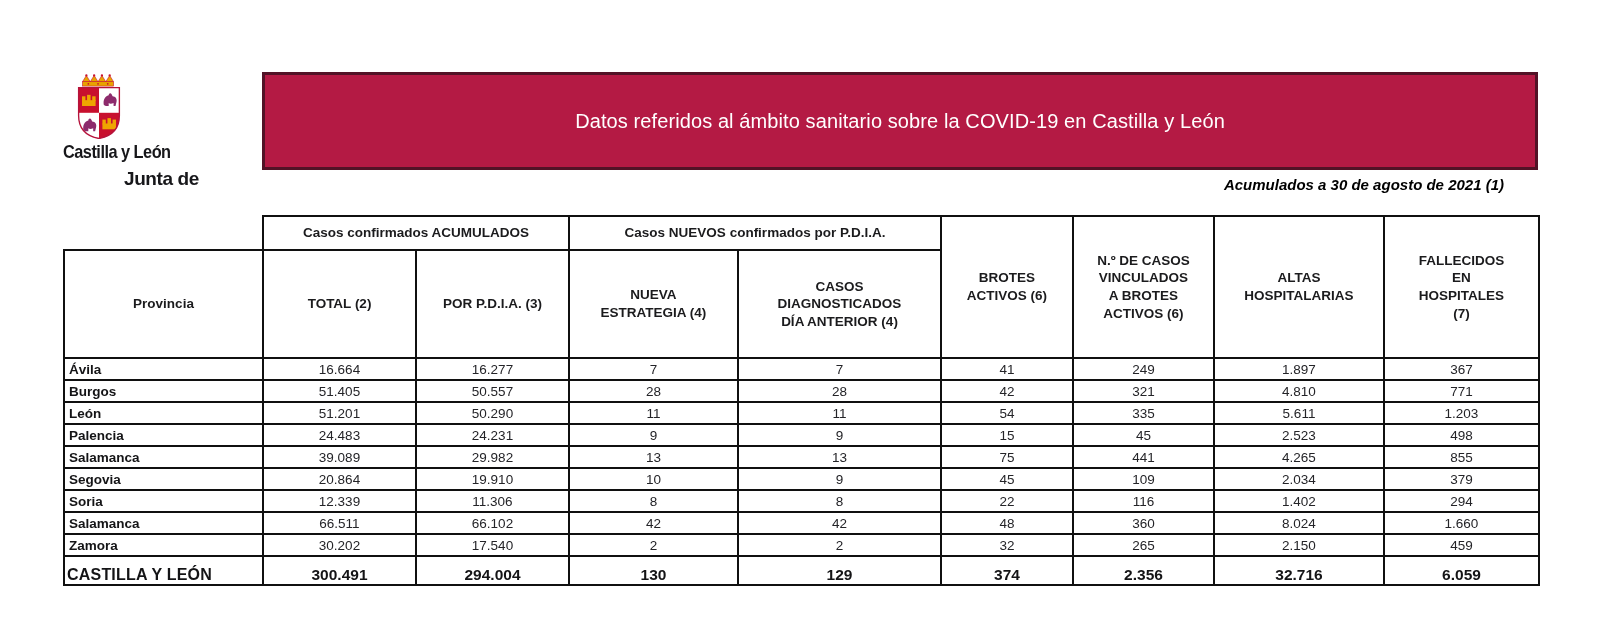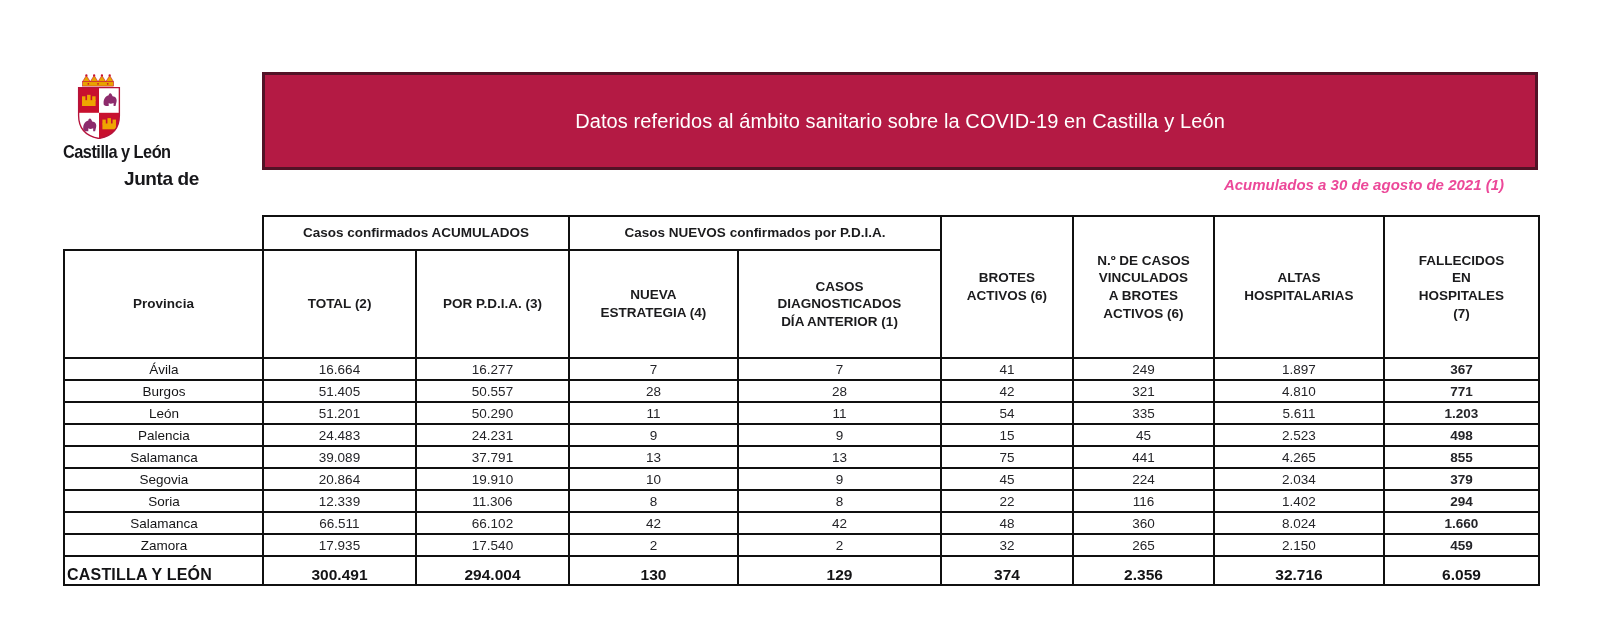--- a/index.html
+++ b/index.html
@@ -28,43 +28,43 @@
   .banner {
     position:absolute; left:262px; top:72px; width:1276px; height:98px;
     background:#b41a44; border:3px solid #521226;
     display:flex; align-items:center; justify-content:center;
   }
   .banner-title { color:#ffffff; font-weight:normal; font-size:20px; letter-spacing:0.1px; }
 
   
   .date-note {
     position:absolute; left:63px; top:176px; width:1441px; text-align:right;
-    font-size:15px; font-weight:bold; font-style:italic; color:#ec4899;
+    font-size:15px; font-weight:bold; font-style:italic; color:#000000;
   }
 
   
   table.covid {
     position:absolute; left:63px; top:215px; width:1475px;
     border-collapse:collapse; table-layout:fixed;
   }
   .covid th, .covid td { border:2px solid #101010; }
   .covid th {
     font-size:13.5px; font-weight:bold; text-align:center; vertical-align:middle;
     white-space:pre-line; line-height:1.3; padding:2px 4px; color:#1b1b1d;
   }
   tr.group-row { height:34px; }
   tr.sub-row   { height:108px; }
   td.corner { border:none; background:transparent; }
   tbody.data td {
     height:22px; font-size:13.5px; text-align:center; vertical-align:middle;
     padding:0 3px; color:#242428;
   }
-  tbody.data td.prov { text-align:center; font-weight:normal; padding-left:4px; color:#141416; }
+  tbody.data td.prov { text-align:left; font-weight:bold; padding-left:4px; color:#141416; }
   .bl3 { border-left:3px solid #101010; }
-  .br3 { border-right:3px solid #101010;font-weight:bold; }
+  .br3 { border-right:3px solid #101010; }
   .bb3 { border-bottom:3px solid #101010; }
   .bt3 { border-top:3px solid #101010; }
   tfoot td {
     border:none; font-weight:bold; font-size:15.5px; text-align:center;
     padding-top:9px; color:#141416;
   }
   tfoot td.prov { text-align:left; font-size:16px; padding-left:2px; letter-spacing:0.2px; }
 </style>
 </head>
 <body>
@@ -159,21 +159,21 @@
 (7)</th>
       </tr>
       <tr class="sub-row">
         <th class="bl3 bt3 bb3">Provincia</th>
         <th class="bb3">TOTAL (2)</th>
         <th class="bb3">POR P.D.I.A. (3)</th>
         <th class="bb3">NUEVA
 ESTRATEGIA (4)</th>
         <th class="bb3">CASOS
 DIAGNOSTICADOS
-DÍA ANTERIOR (1)</th>
+DÍA ANTERIOR (4)</th>
       </tr>
     </thead>
     <tbody class="data">
       <tr>
         <td class="prov bl3">Ávila</td>
         <td>16.664</td>
         <td>16.277</td>
         <td>7</td>
         <td>7</td>
         <td>41</td>
@@ -210,36 +210,36 @@
         <td>9</td>
         <td>9</td>
         <td>15</td>
         <td>45</td>
         <td>2.523</td>
         <td class="br3">498</td>
       </tr>
       <tr>
         <td class="prov bl3">Salamanca</td>
         <td>39.089</td>
-        <td>37.791</td>
+        <td>29.982</td>
         <td>13</td>
         <td>13</td>
         <td>75</td>
         <td>441</td>
         <td>4.265</td>
         <td class="br3">855</td>
       </tr>
       <tr>
         <td class="prov bl3">Segovia</td>
         <td>20.864</td>
         <td>19.910</td>
         <td>10</td>
         <td>9</td>
         <td>45</td>
-        <td>224</td>
+        <td>109</td>
         <td>2.034</td>
         <td class="br3">379</td>
       </tr>
       <tr>
         <td class="prov bl3">Soria</td>
         <td>12.339</td>
         <td>11.306</td>
         <td>8</td>
         <td>8</td>
         <td>22</td>
@@ -253,21 +253,21 @@
         <td>66.102</td>
         <td>42</td>
         <td>42</td>
         <td>48</td>
         <td>360</td>
         <td>8.024</td>
         <td class="br3">1.660</td>
       </tr>
       <tr>
         <td class="prov bl3 bb3">Zamora</td>
-        <td class="bb3">17.935</td>
+        <td class="bb3">30.202</td>
         <td class="bb3">17.540</td>
         <td class="bb3">2</td>
         <td class="bb3">2</td>
         <td class="bb3">32</td>
         <td class="bb3">265</td>
         <td class="bb3">2.150</td>
         <td class="bb3 br3">459</td>
       </tr>
     </tbody>
     <tfoot>

